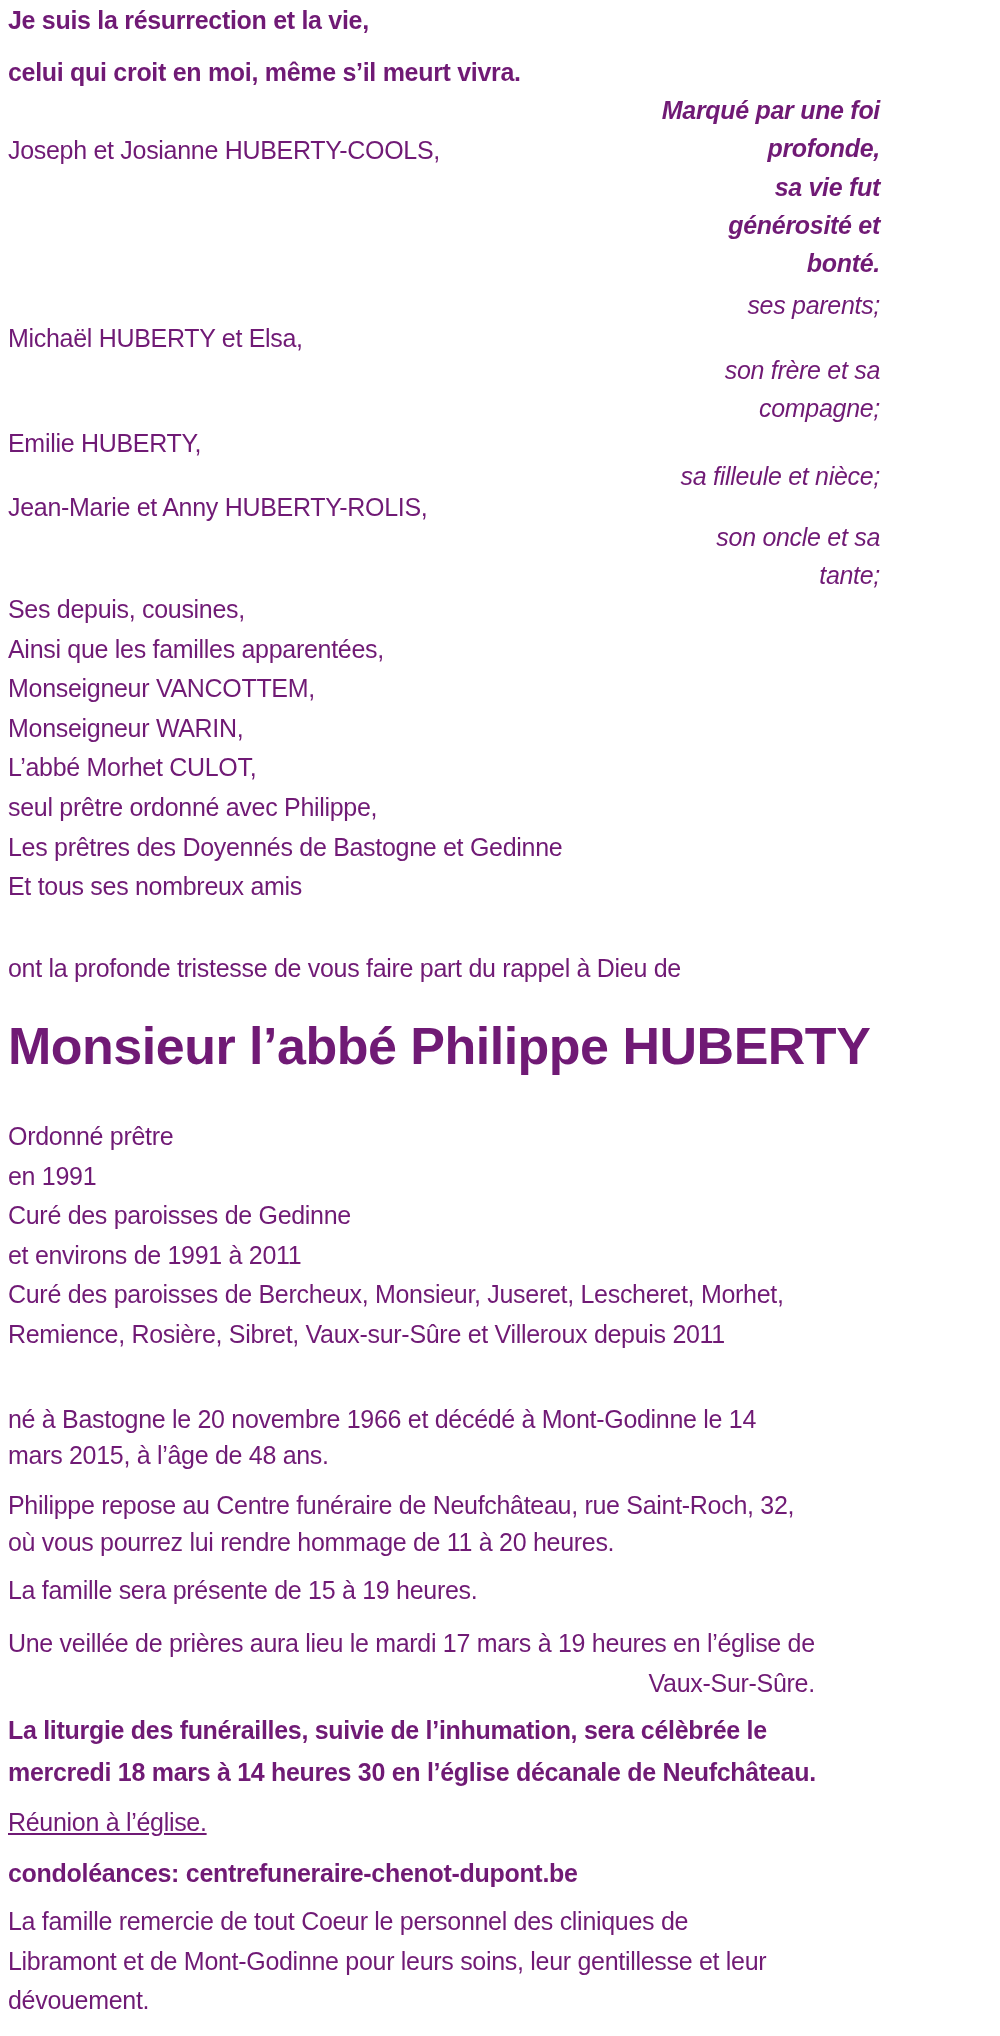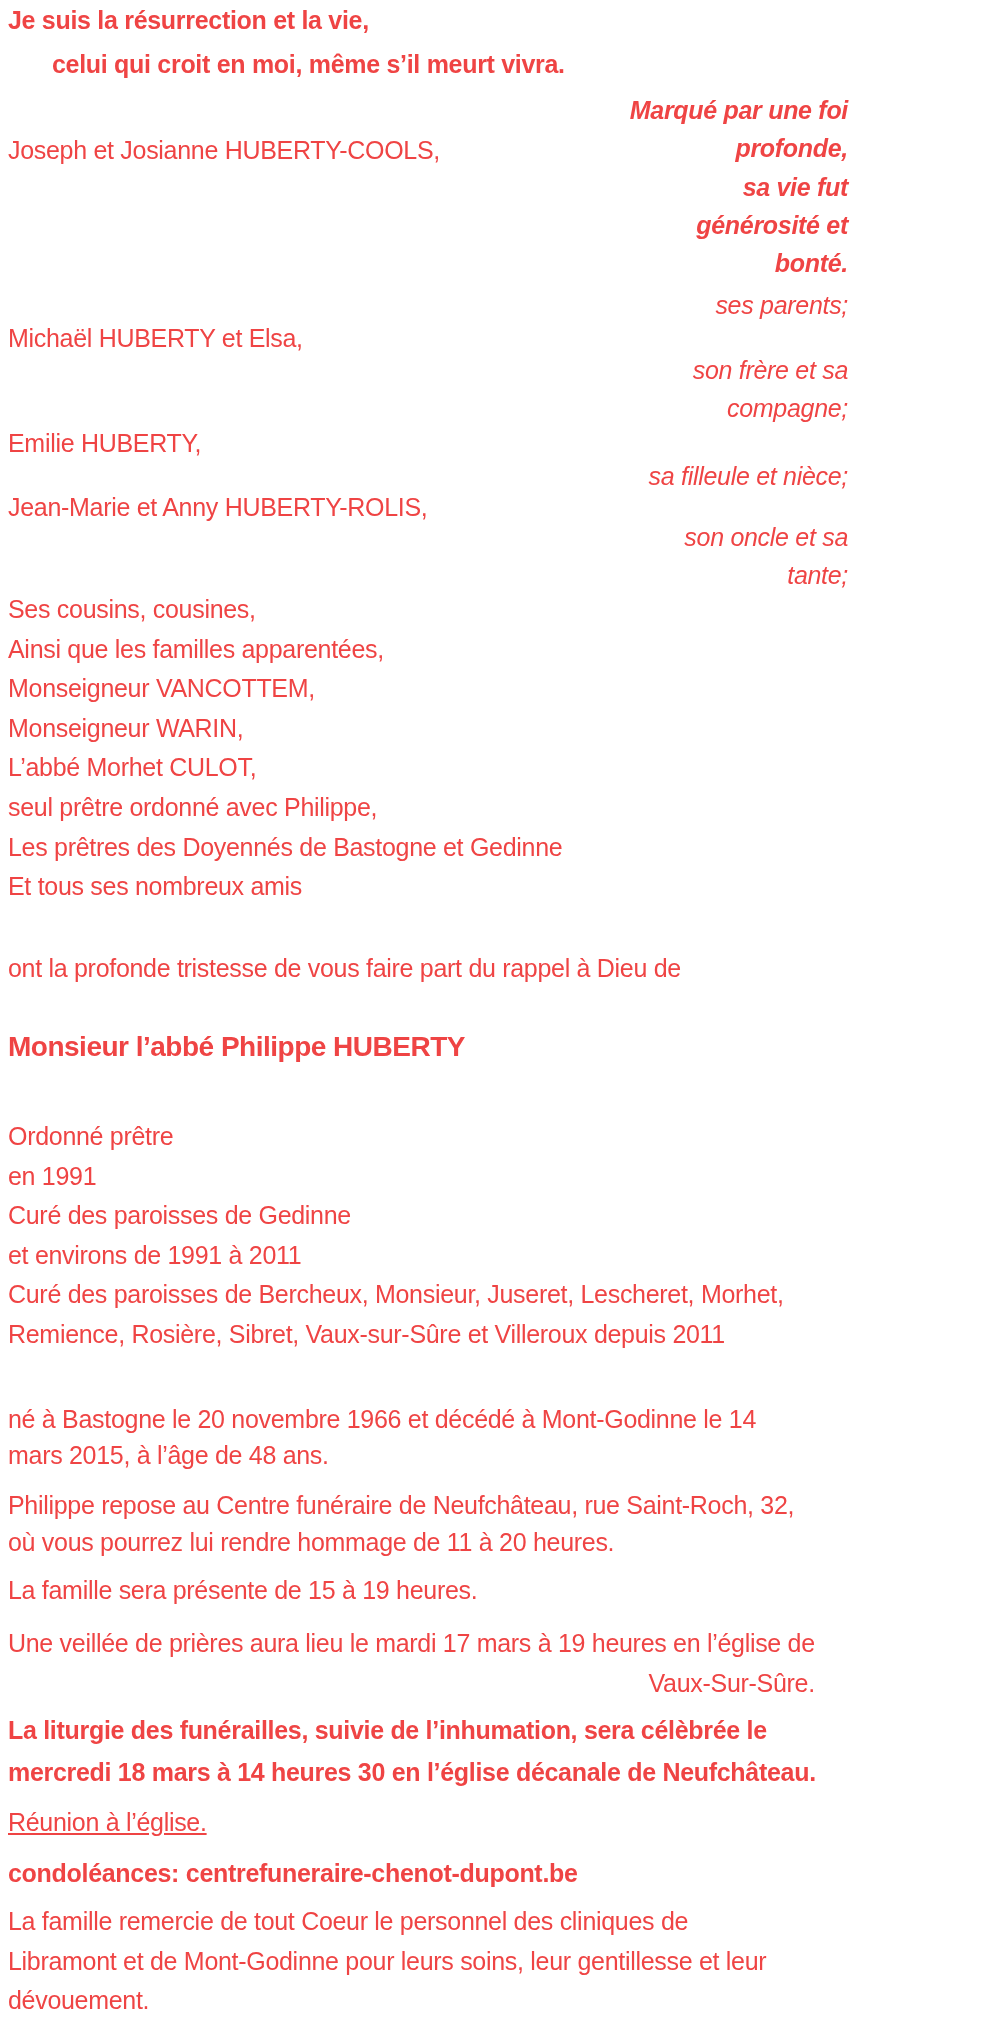--- a/index.html
+++ b/index.html
@@ -5,52 +5,53 @@
   html, body {
     margin: 0;
     padding: 0;
     background: #ffffff;
   }
   #page {
     position: relative;
     width: 855px;
     height: 2036px;
     background: #ffffff;
-    color: #ef4444;
+    color: #701a75;
     font-family: "Liberation Sans", "DejaVu Sans", sans-serif;
     font-size: 25px;
     letter-spacing: -0.3px;
     overflow: hidden;
+    padding-left: 32px;
   }
   .abs { position: absolute; }
   .left-col { left: 8px; text-align: left; }
   .right-col { right: 7px; text-align: right; }
   .line, .l { white-space: nowrap; }
   .bold { font-weight: bold; }
   .italic { font-style: italic; }
   .bold-italic { font-weight: bold; font-style: italic; }
   .lh-tight { line-height: 30px; }
   .lh-38 { line-height: 38.3px; }
   .lh-39 { line-height: 39.6px; }
   .lh-35 { line-height: 35.5px; }
   .lh-37 { line-height: 37px; }
   .lh-42 { line-height: 42px; }
   #deceased-name {
-    font-size: 28px;
+    font-size: 52px;
     letter-spacing: -0.5px;
     line-height: 45px;
   }
 </style>
 </head>
 <body>
 
 <div id="page">
 
   <div class="abs left-col bold lh-tight" style="top:5px;">Je suis la résurrection et la vie,</div>
-  <div class="abs left-col bold lh-tight" style="top:49px;margin-left:44px;">celui qui croit en moi, même s’il meurt vivra.</div>
+  <div class="abs left-col bold lh-tight" style="top:57px;">celui qui croit en moi, même s’il meurt vivra.</div>
 
   <div class="abs right-col bold-italic lh-38" style="top:91px;">
       <div class="line">Marqué par une foi</div>
       <div class="line">profonde,</div>
       <div class="line">sa vie fut</div>
       <div class="line">générosité et</div>
       <div class="line">bonté.</div>
     </div>
 
   <div class="abs left-col lh-tight" style="top:135px;">Joseph et Josianne HUBERTY-COOLS,</div>
@@ -69,21 +70,21 @@
       <div class="line">sa filleule et nièce;</div>
     </div>
 
   <div class="abs left-col lh-tight" style="top:492px;">Jean-Marie et Anny HUBERTY-ROLIS,</div>
   <div class="abs right-col italic lh-38" style="top:518px;">
       <div class="line">son oncle et sa</div>
       <div class="line">tante;</div>
     </div>
 
   <div class="abs left-col lh-39" style="top:590px;">
-      <div class="line">Ses cousins, cousines,</div>
+      <div class="line">Ses depuis, cousines,</div>
       <div class="line">Ainsi que les familles apparentées,</div>
       <div class="line">Monseigneur VANCOTTEM,</div>
       <div class="line">Monseigneur WARIN,</div>
       <div class="line">L’abbé Morhet CULOT,</div>
       <div class="line">seul prêtre ordonné avec Philippe,</div>
       <div class="line">Les prêtres des Doyennés de Bastogne et Gedinne</div>
       <div class="line">Et tous ses nombreux amis</div>
     </div>
 
   <div class="abs left-col lh-tight" style="top:953px;">ont la profonde tristesse de vous faire part du rappel à Dieu de</div>

